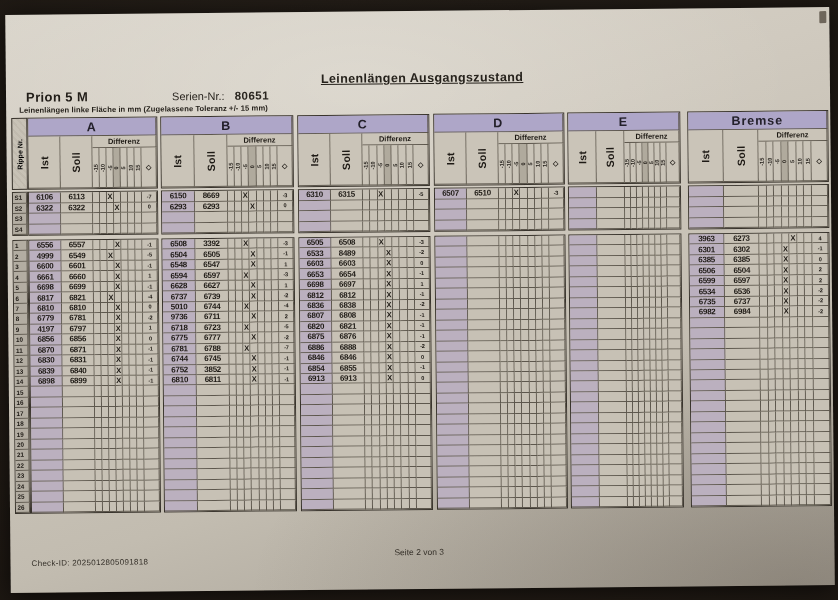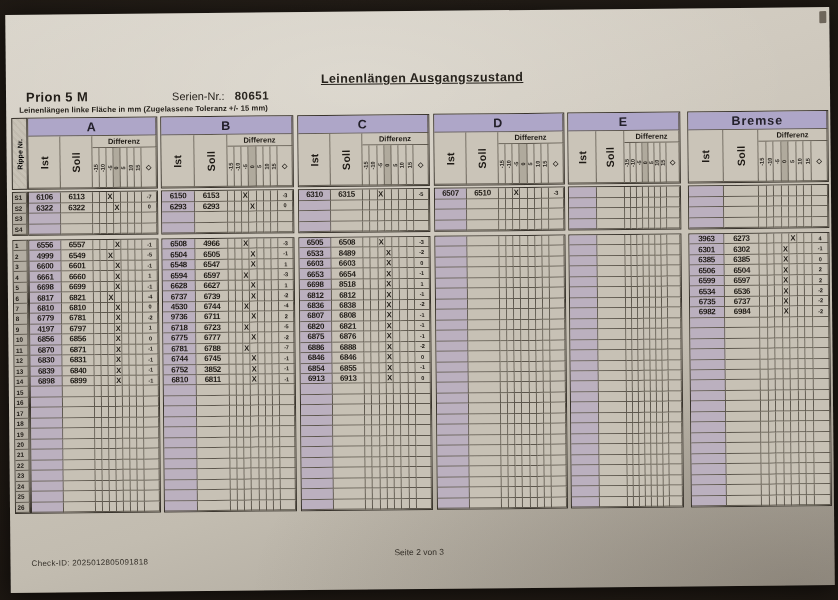--- a/index.html
+++ b/index.html
@@ -678,21 +678,21 @@
           </div>
           <div class="cell bucket" style="grid-row: 3;">
             <span class="dia-glyph">◇</span>
           </div>
         </div>
         <div class="block" style="left: 154px; top: 177px; width: 133px; height: 44px; grid-template-columns: 33px 33px repeat(7, 1fr) 15px; grid-template-rows: repeat(4, 1fr);">
           <div class="cell c-ist">
             <span class="num">6150</span>
           </div>
           <div class="cell c-val">
-            <span class="num">6153</span>
+            <span class="num">8669</span>
           </div>
           <div class="cell c-diff"></div>
           <div class="cell c-diff"></div>
           <div class="cell c-diff">
             <span class="xmark">X</span>
           </div>
           <div class="cell c-diff"></div>
           <div class="cell c-diff"></div>
           <div class="cell c-diff"></div>
           <div class="cell c-diff"></div>
@@ -736,21 +736,21 @@
           <div class="cell c-diff"></div>
           <div class="cell c-diff"></div>
           <div class="cell c-diff"></div>
           <div class="cell c-dia"></div>
         </div>
         <div class="block" style="left: 154px; top: 225px; width: 133px; height: 274px; grid-template-columns: 33px 33px repeat(7, 1fr) 15px; grid-template-rows: repeat(26, 1fr);">
           <div class="cell c-ist">
             <span class="num">6508</span>
           </div>
           <div class="cell c-val">
-            <span class="num">4966</span>
+            <span class="num">3392</span>
           </div>
           <div class="cell c-diff"></div>
           <div class="cell c-diff"></div>
           <div class="cell c-diff">
             <span class="xmark">X</span>
           </div>
           <div class="cell c-diff"></div>
           <div class="cell c-diff"></div>
           <div class="cell c-diff"></div>
           <div class="cell c-diff"></div>
@@ -841,21 +841,21 @@
           <div class="cell c-diff">
             <span class="xmark">X</span>
           </div>
           <div class="cell c-diff"></div>
           <div class="cell c-diff"></div>
           <div class="cell c-diff"></div>
           <div class="cell c-dia">
             <span class="dval">-2</span>
           </div>
           <div class="cell c-ist">
-            <span class="num">4530</span>
+            <span class="num">5010</span>
           </div>
           <div class="cell c-val">
             <span class="num">6744</span>
           </div>
           <div class="cell c-diff"></div>
           <div class="cell c-diff"></div>
           <div class="cell c-diff">
             <span class="xmark">X</span>
           </div>
           <div class="cell c-diff"></div>
@@ -1270,21 +1270,21 @@
           <div class="cell c-diff"></div>
           <div class="cell c-diff"></div>
           <div class="cell c-diff"></div>
           <div class="cell c-dia">
             <span class="dval">-1</span>
           </div>
           <div class="cell c-ist">
             <span class="num">6698</span>
           </div>
           <div class="cell c-val">
-            <span class="num">8518</span>
+            <span class="num">6697</span>
           </div>
           <div class="cell c-diff"></div>
           <div class="cell c-diff"></div>
           <div class="cell c-diff"></div>
           <div class="cell c-diff">
             <span class="xmark">X</span>
           </div>
           <div class="cell c-diff"></div>
           <div class="cell c-diff"></div>
           <div class="cell c-diff"></div>

